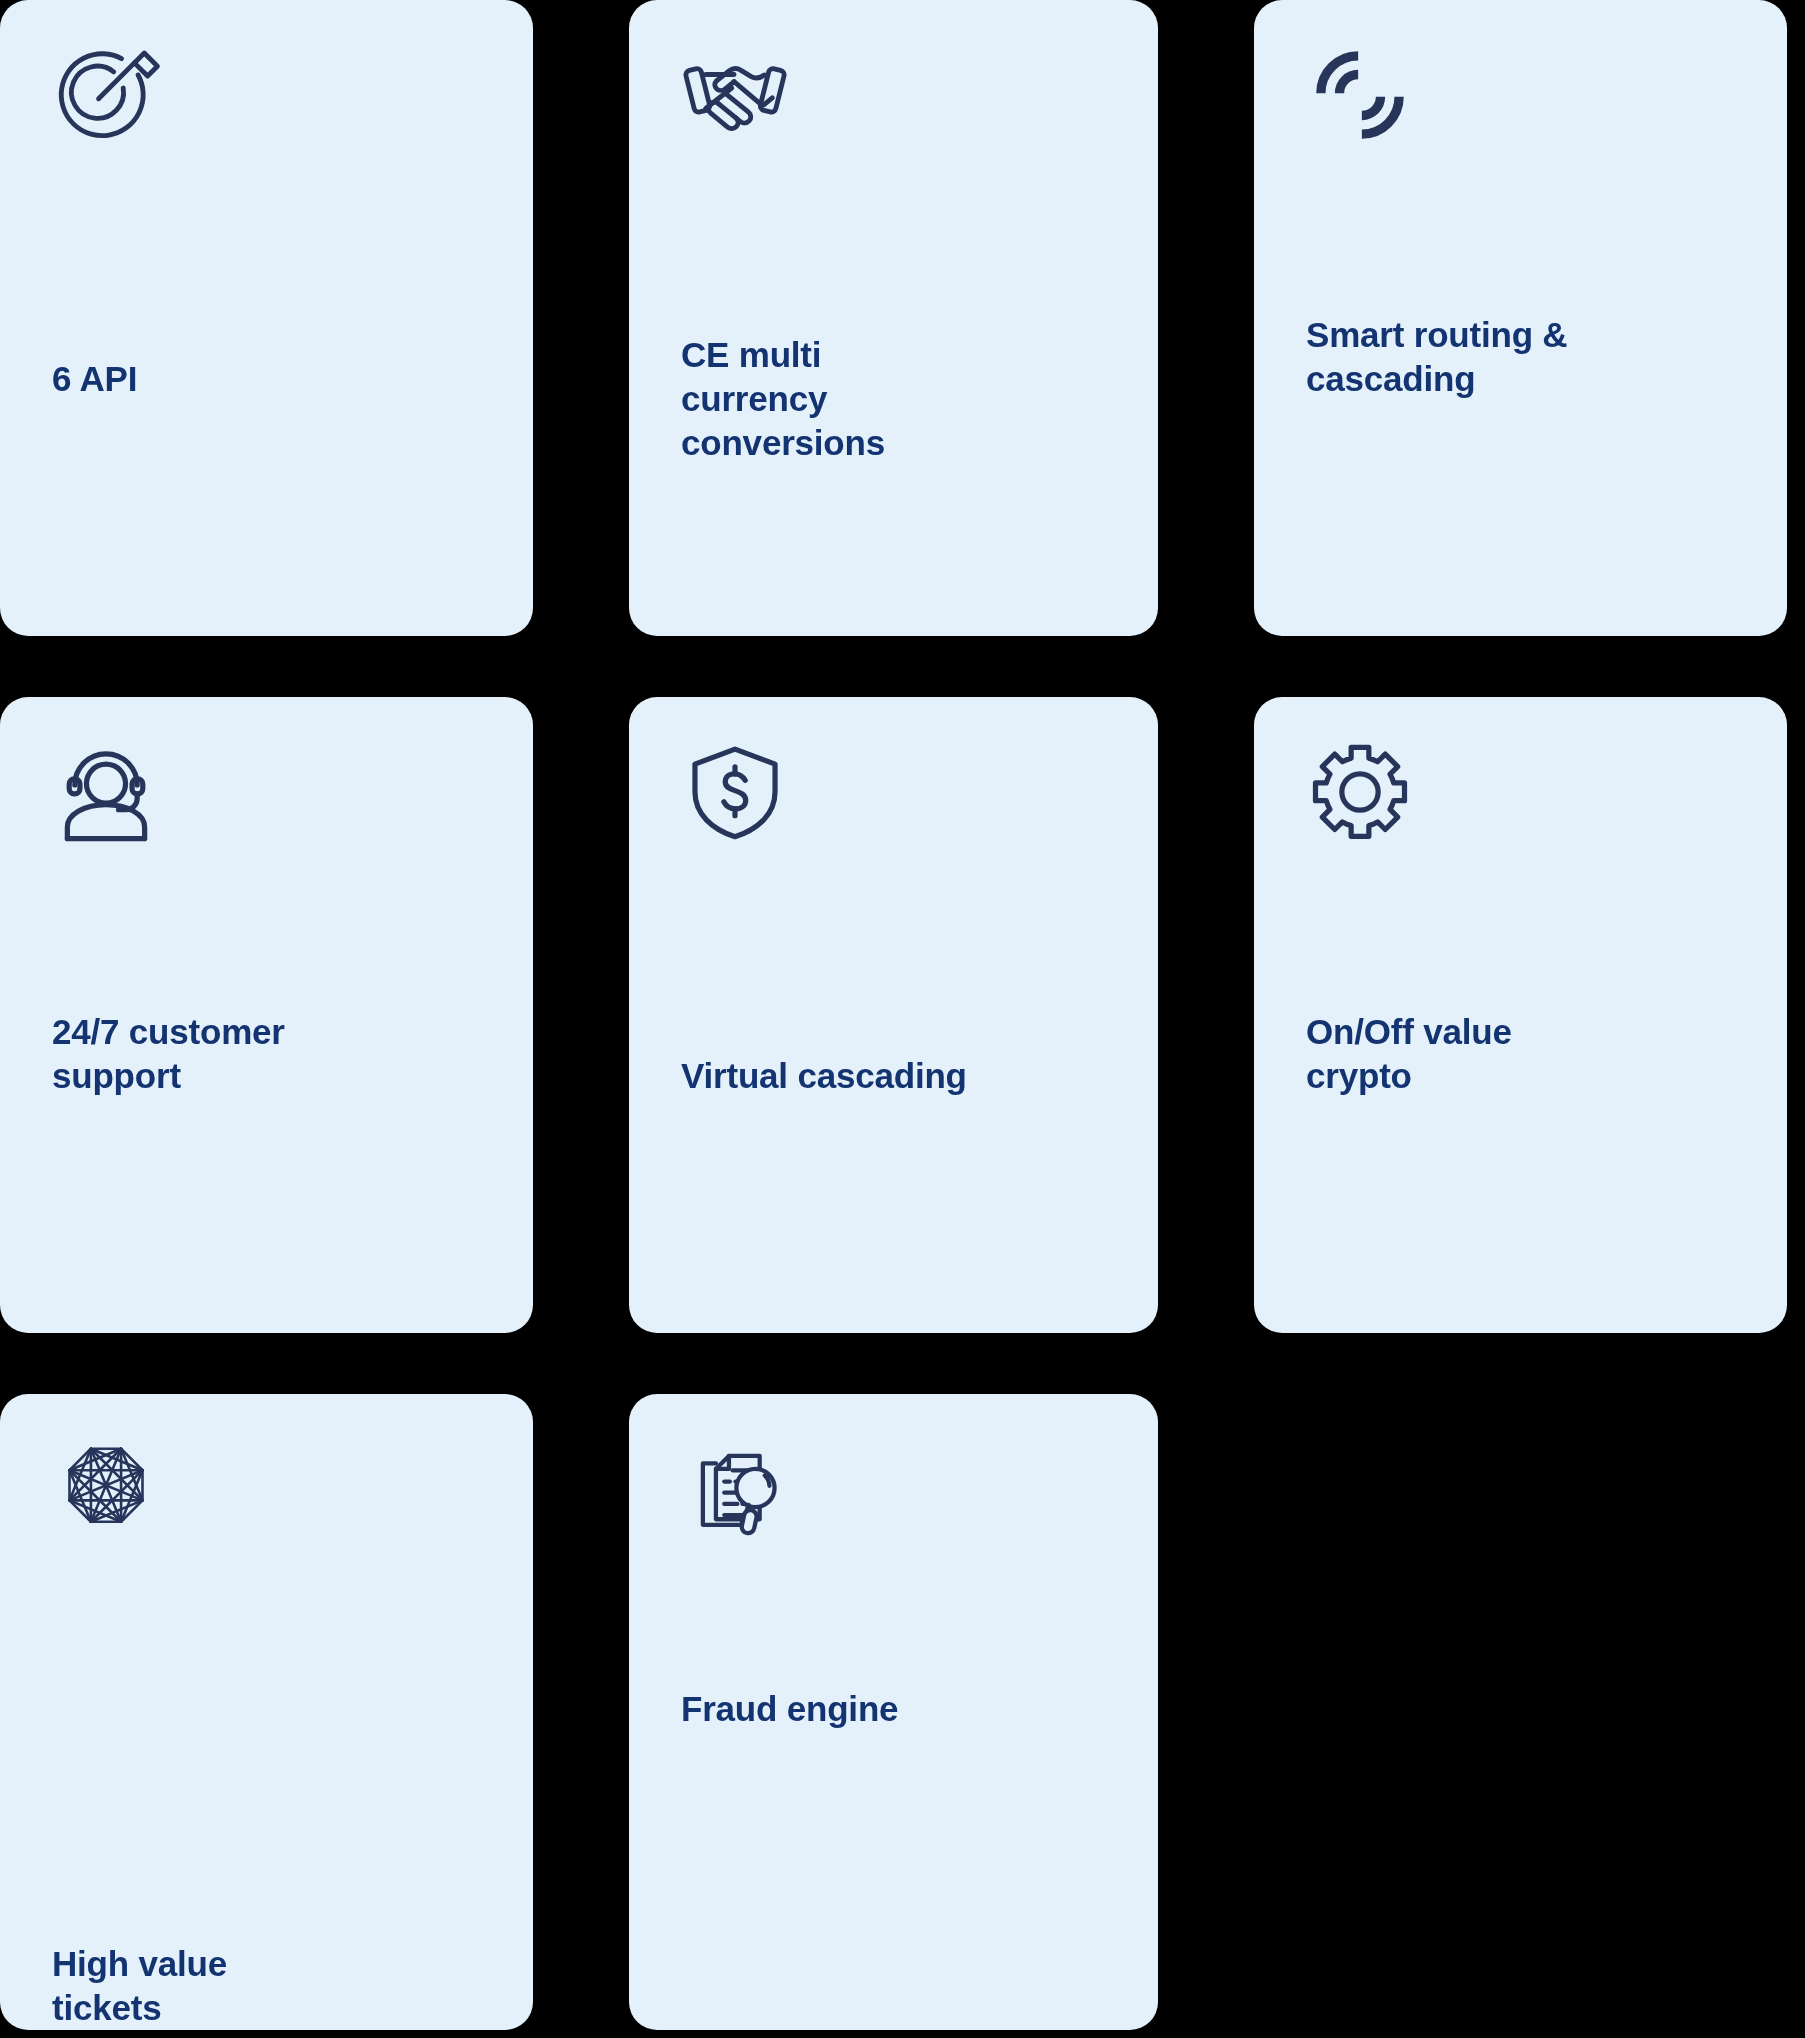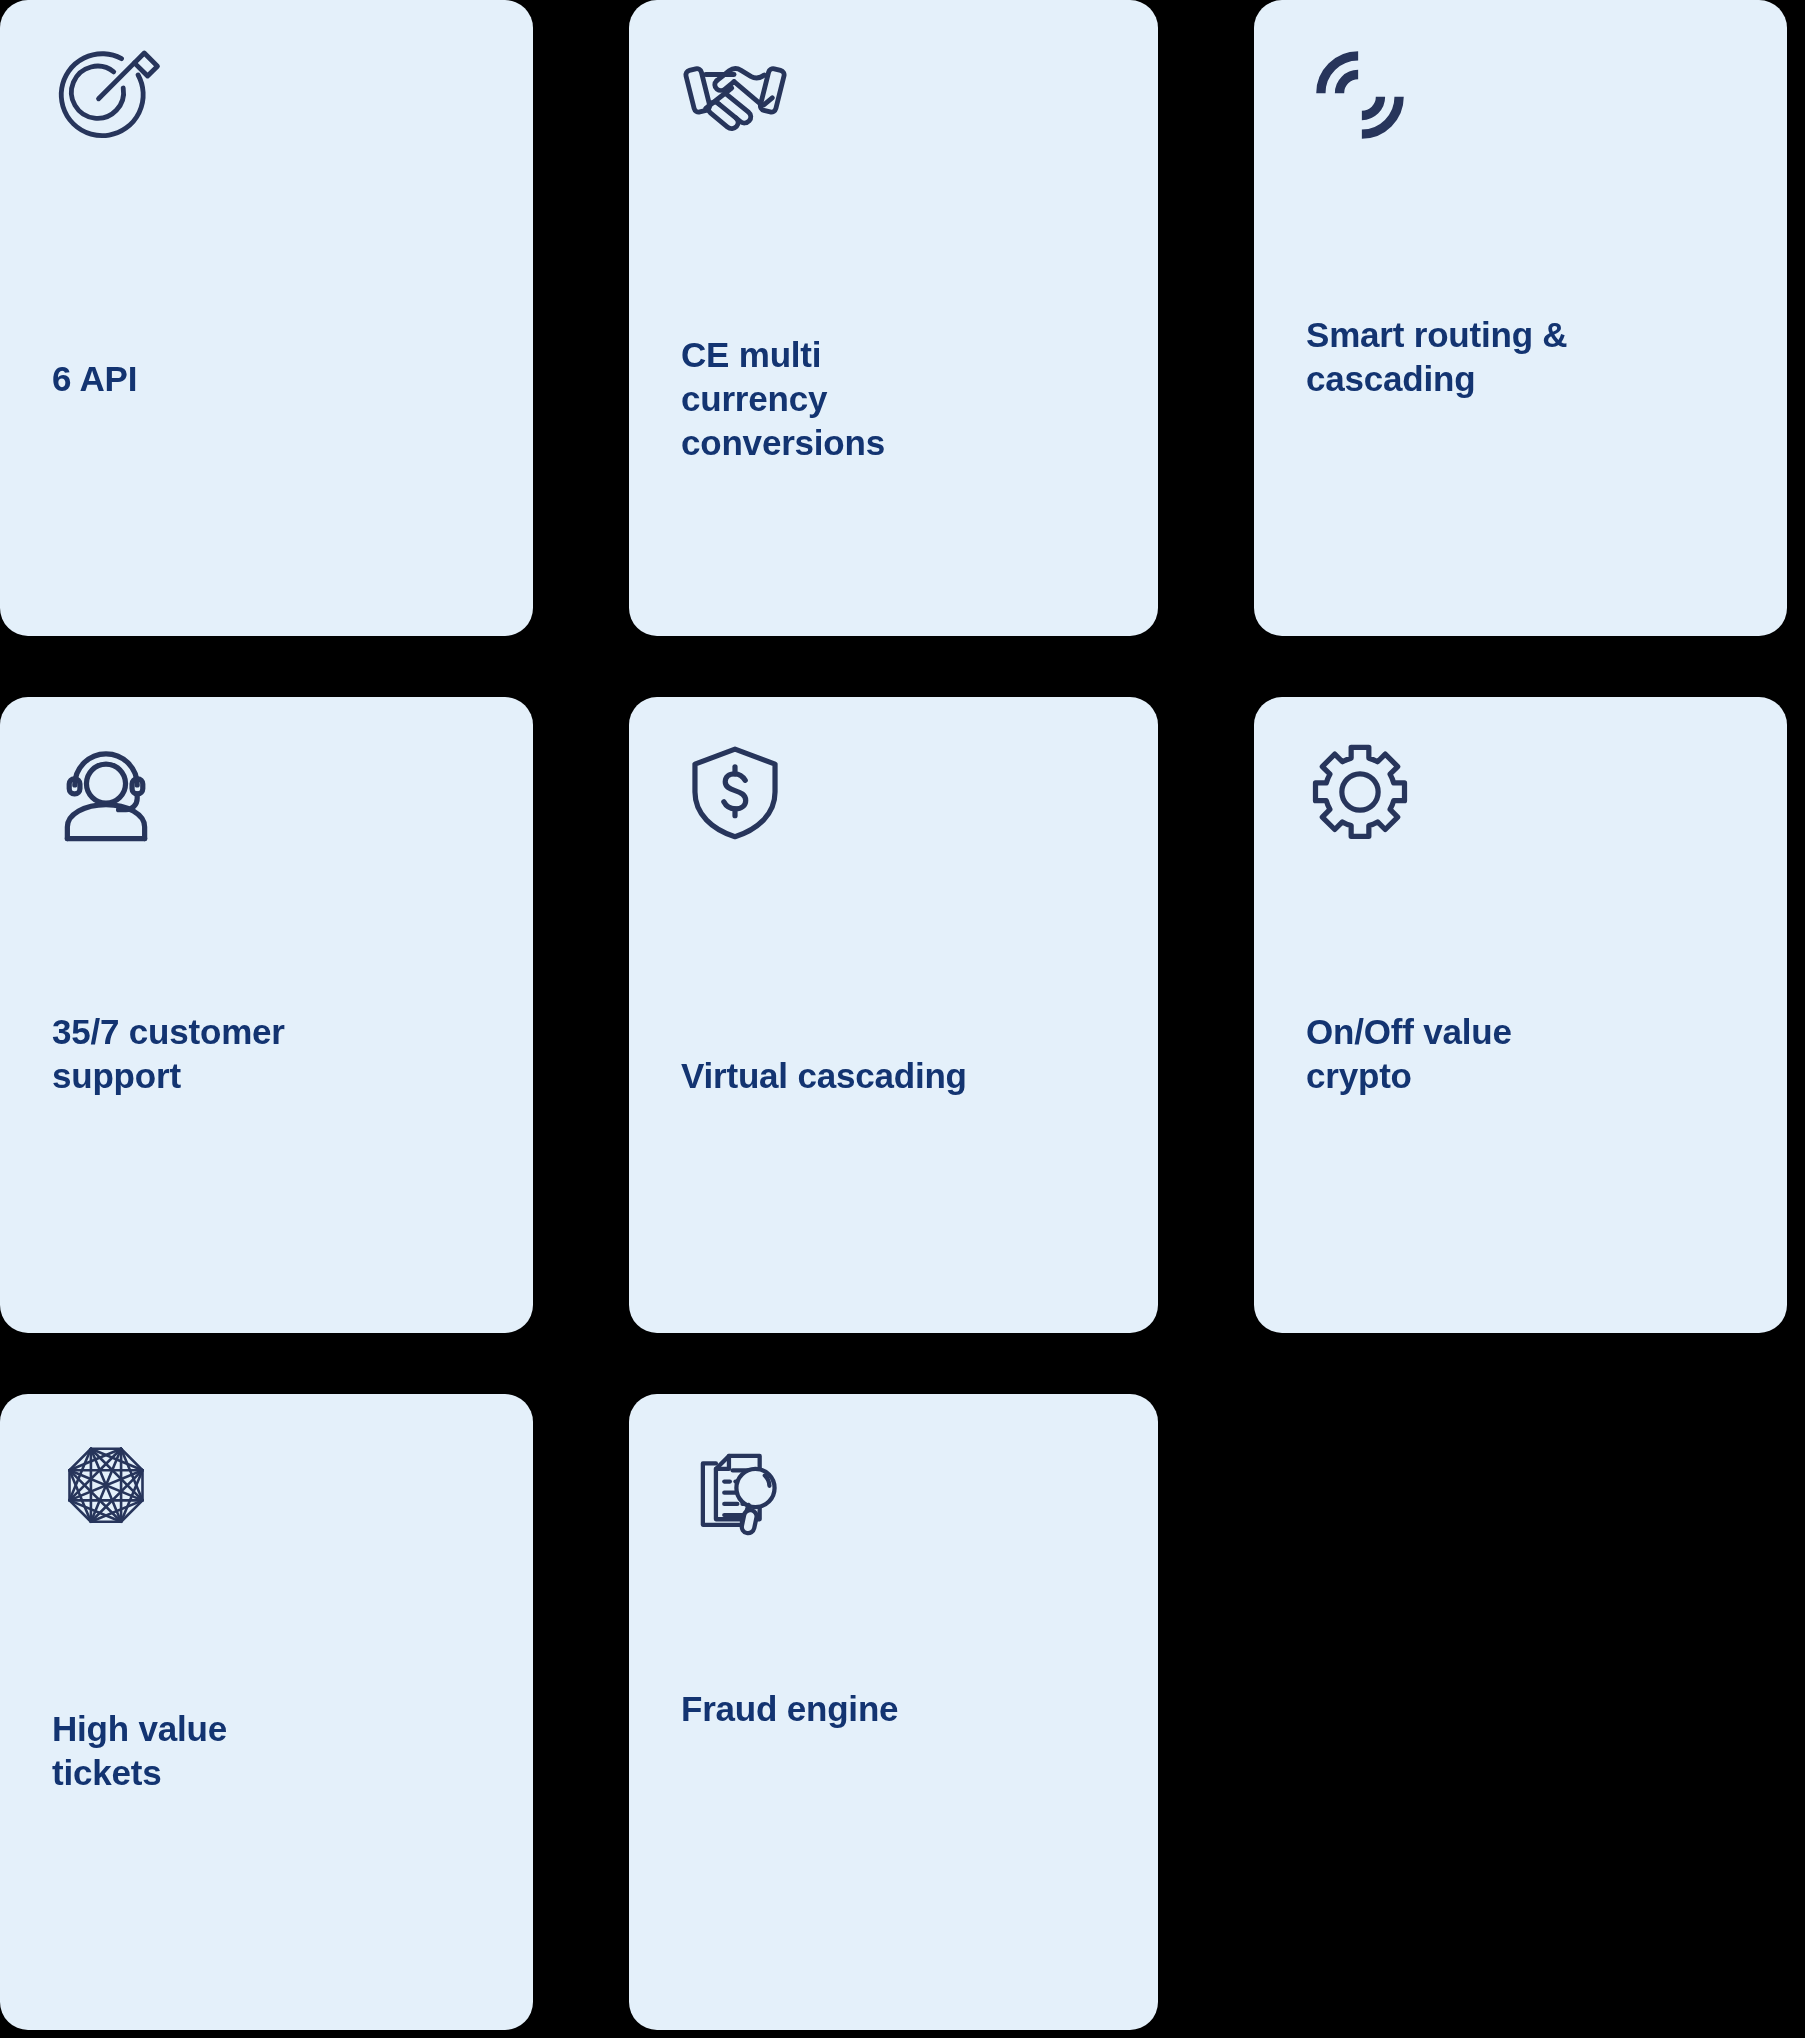--- a/index.html
+++ b/index.html
@@ -73,21 +73,21 @@
     margin: 0;
     padding: 0;
   }
 
   
   .card-title-wrap {
     flex: 0 0 auto;
   }
   .r1 .card-title-wrap { padding-bottom: 235px; }
   .r2 .card-title-wrap { padding-bottom: 235px; }
-  .r3 .card-title-wrap { padding-bottom: 235px; }
+  .r3 .card-title-wrap { }
 
   .r1.c2 .card-title-wrap { padding-bottom: 171px; }
   .r1.c3 .card-title-wrap { padding-bottom: 235px; }
   .r3.c2 .card-title-wrap { padding-bottom: 299px; }
 </style>
 </head>
 <body>
 
 <div id="features-grid">
 
@@ -166,21 +166,21 @@
         <rect x="86" y="44" width="11.5" height="16" rx="5.5"></rect>
 
         <path d="M91.5 60 v5 a12 12 0 0 1 -12 12 h-8"></path>
 
         <path d="M16.5 108 v-12.5 C16.5 82 35 71.5 58 71.5 S99.5 82 99.5 95.5 V108"></path>
         <path d="M16.5 108 h83"></path>
       </svg>
     </span>
     <span class="card-spacer"></span>
     <div class="card-title-wrap">
-      <h3 class="card-title">35/7 customer
+      <h3 class="card-title">24/7 customer
 support</h3>
     </div>
   </div>
 
   <div class="feature-card r2 c2">
     <span class="card-icon">
       <svg viewBox="0 0 116 116" fill="none" stroke="currentColor" stroke-width="5.6" stroke-linecap="round" stroke-linejoin="round" aria-hidden="true">
         <path d="M58 12 L101 28 V58 C101 82 82 98.5 58 106 C34 98.5 15 82 15 58 V28 Z"></path>
         <path d="M69 45.5 C66 40.5 62 38.5 57.5 38.5 C51.5 38.5 47.5 42 47.5 47 C47.5 52.5 52 54.5 58 56.5 C64.5 58.7 69.5 61 69.5 67 C69.5 72.5 65 76 58.5 76 C53 76 48.5 73.5 46 68.5"></path>
         <path d="M58 31 V38.5"></path>

